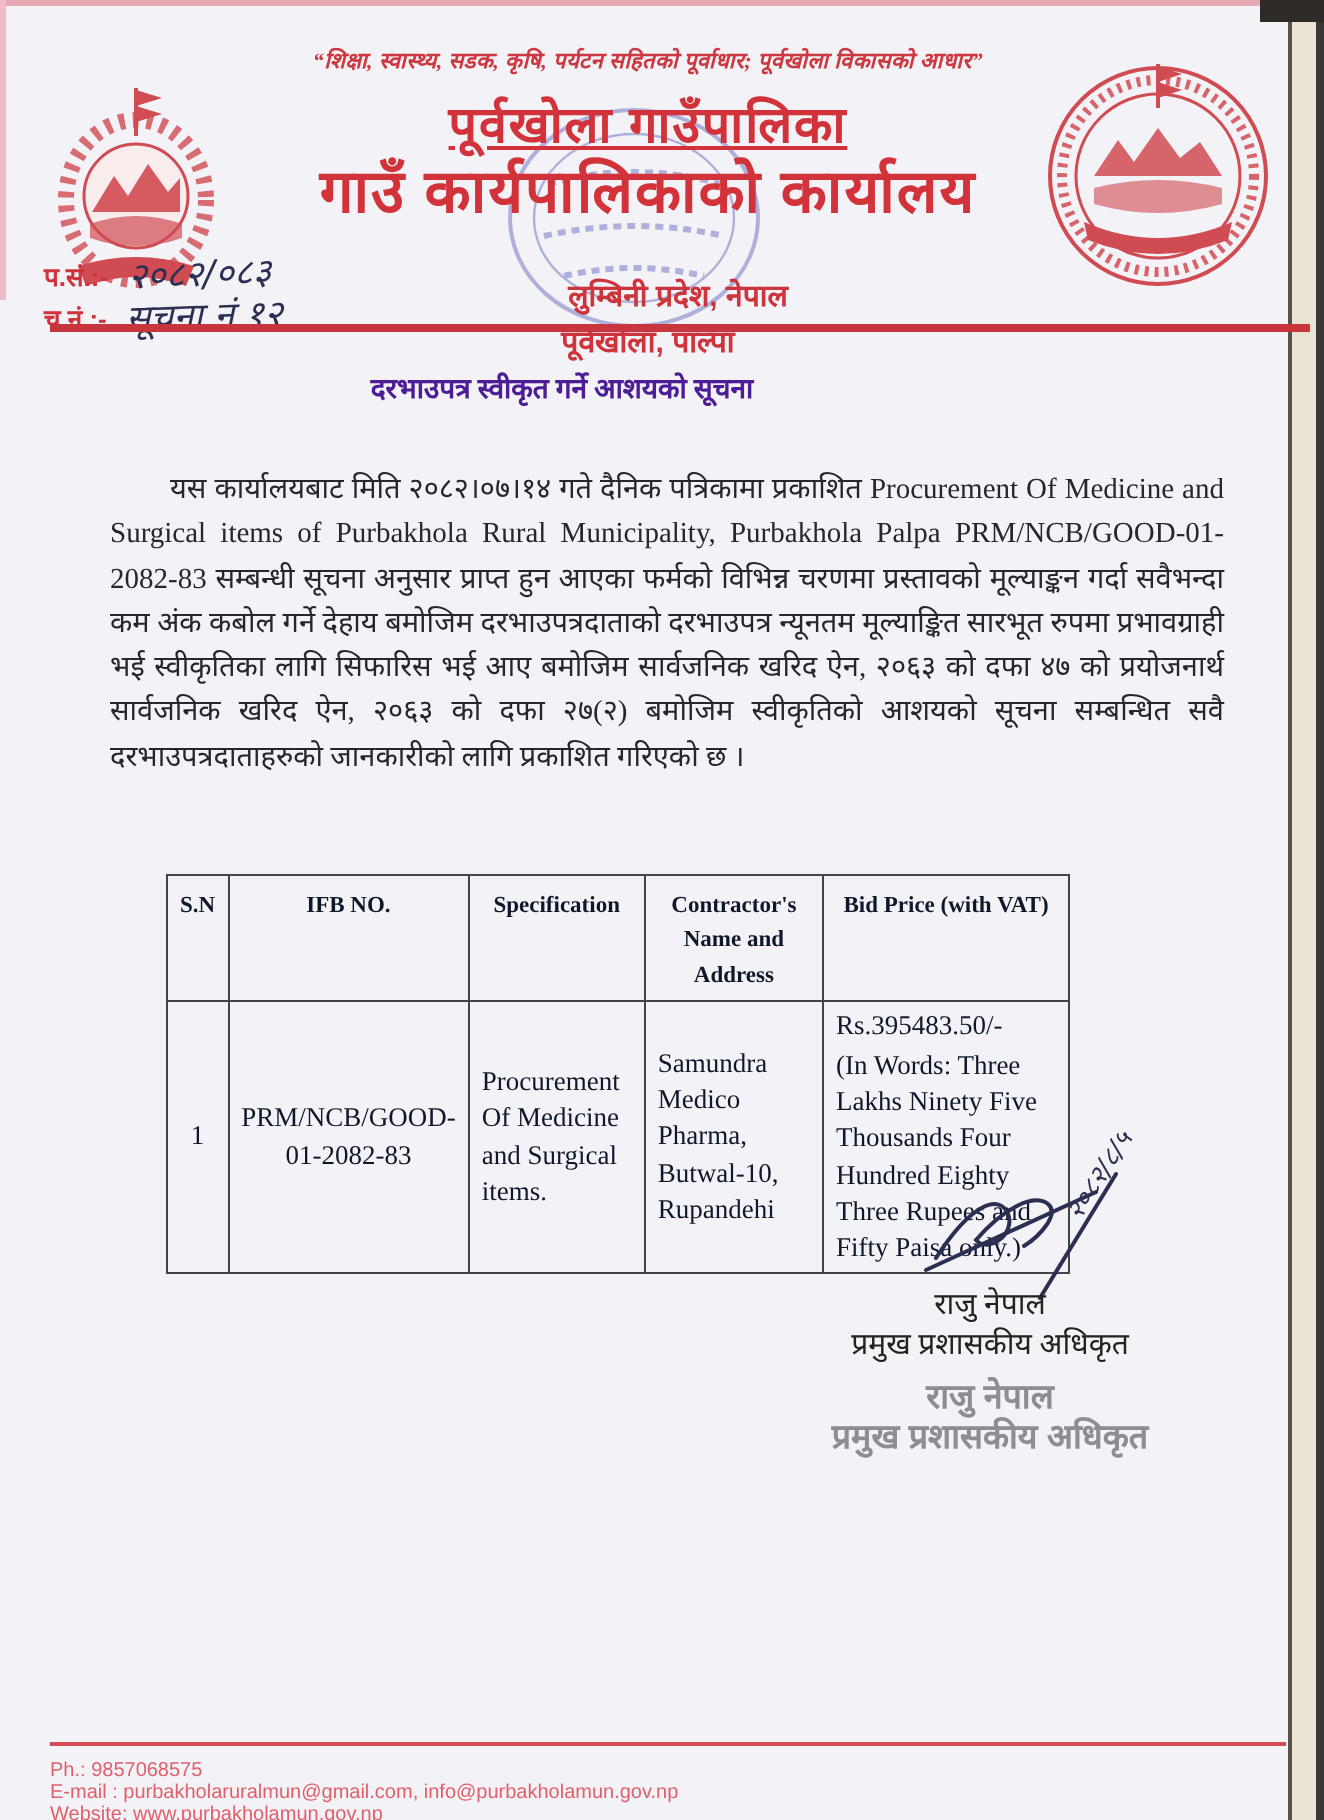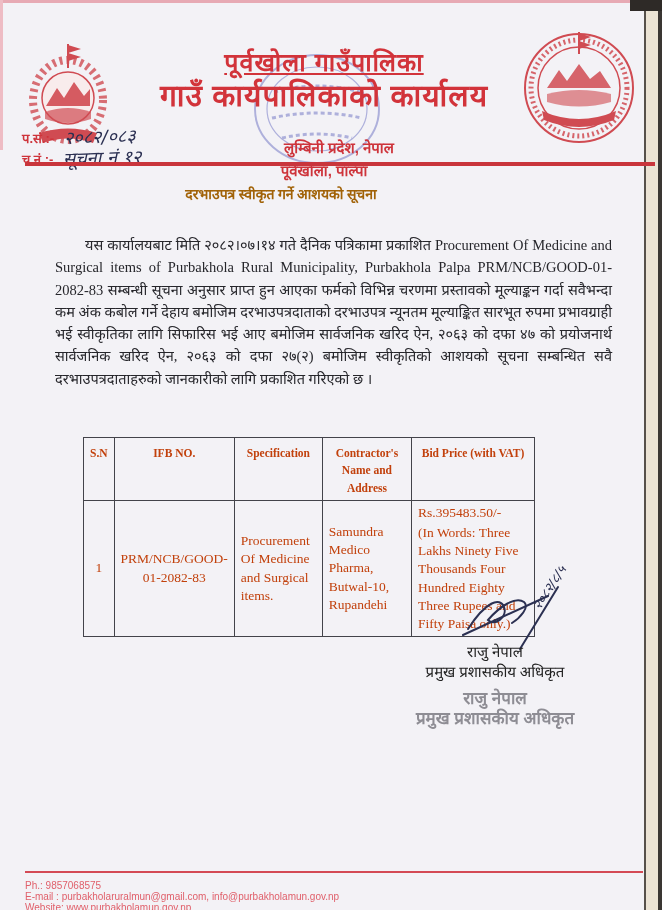--- a/index.html
+++ b/index.html
@@ -25,28 +25,28 @@
   .stamp-blue{position:absolute;left:252px;top:52px;opacity:.5;}
 
   .ref-row1{position:absolute;left:8px;top:124px;white-space:nowrap;}
   .ref-row2{position:absolute;left:8px;top:145px;white-space:nowrap;}
   .ref-label{color:#ce343b;font:bold 13px "Liberation Sans",sans-serif;margin-left:14px;}
   .hand{color:#2b3052;font:italic 18px "DejaVu Sans",sans-serif;display:inline-block;transform:rotate(-2deg);margin-left:6px;}
 
   .double-rule{position:absolute;left:25px;top:162px;width:630px;height:2px;border-top:3px solid #c9353c;border-bottom:1px solid #c9353c;}
 
   
-  .subject{position:absolute;left:0;top:184px;width:562px;text-align:center;color:#a16207;font:600 14px "Liberation Serif",serif;}
+  .subject{position:absolute;left:0;top:184px;width:562px;text-align:center;color:#4c1d95;font:600 14px "Liberation Serif",serif;}
   .date-line{position:absolute;left:0;top:206px;width:662px;text-align:center;color:#1d1d22;font:14px "Liberation Serif",serif;}
 
   
   .body-para{position:absolute;left:55px;top:234px;width:557px;color:#26262b;font:14.5px/22.3px "Liberation Serif",serif;text-align:justify;text-indent:30px;}
 
   
-  .bid-table{position:absolute;left:83px;top:437px;width:452px;border-collapse:collapse;color:#c2410c;}
+  .bid-table{position:absolute;left:83px;top:437px;width:452px;border-collapse:collapse;color:#0f172a;}
   .bid-table th,.bid-table td{border:1.4px solid #43434a;vertical-align:middle;padding:3px 6px;}
   .bid-table th{font:bold 11.5px/1.5 "Liberation Serif",serif;text-align:center;height:42px;vertical-align:top;padding-top:7px;}
   .bid-table td{font:13.5px/1.35 "Liberation Serif",serif;height:110px;}
   .c-sn{width:29px;text-align:center;}
   .c-ifb{width:111px;text-align:center;}
   .c-spec{width:95px;}
   .c-con{width:105px;}
   .c-bid{width:154px;vertical-align:top;padding-top:14px;}
   .bid-line1{margin-bottom:2px;}
 
@@ -66,20 +66,21 @@
 <body>
 
 <div class="scan" data-name="scanned-document">
 
   <div class="edge-top" data-name="scan-top-edge"></div>
   <div class="edge-left" data-name="scan-left-edge"></div>
   <div class="right-paper" data-name="scan-right-paper-strip"></div>
   <div class="right-edge" data-name="scan-right-dark-edge"></div>
   <div class="corner-dark" data-name="scan-corner-shadow"></div>
 
+  <div class="slogan" data-name="letterhead-slogan">“शिक्षा, स्वास्थ्य, सडक, कृषि, पर्यटन सहितको पूर्वाधार; पूर्वखोला विकासको आधार”</div>
 
   <span class="emblem-left" data-name="municipality-emblem-icon">
     <svg width="84" height="108" viewBox="0 0 84 108">
       <g stroke="#d04b52" fill="none">
         <line x1="42" y1="4" x2="42" y2="28" stroke-width="2"></line>
         <path d="M42 5 L55 9 L42 13 Z M42 13 L55 17 L42 21 Z" fill="#d04b52" stroke="none"></path>
         <ellipse cx="42" cy="60" rx="35" ry="40" stroke-width="8" stroke-dasharray="3 4" opacity="0.8"></ellipse>
         <circle cx="42" cy="58" r="26" stroke-width="1.5" fill="#f8ecec"></circle>
         <path d="M20 66 L31 48 L38 58 L48 42 L58 56 L64 49 L64 66 Z" fill="#d04b52" stroke="none" opacity="0.9"></path>
         <path d="M19 72 Q42 64 65 72 L65 79 Q42 87 19 79 Z" fill="#d04b52" stroke="none" opacity="0.7"></path>

